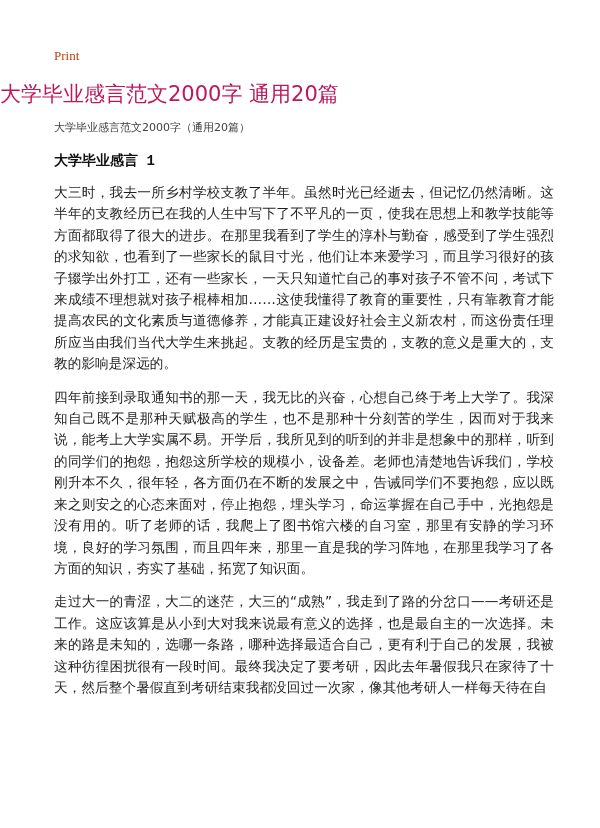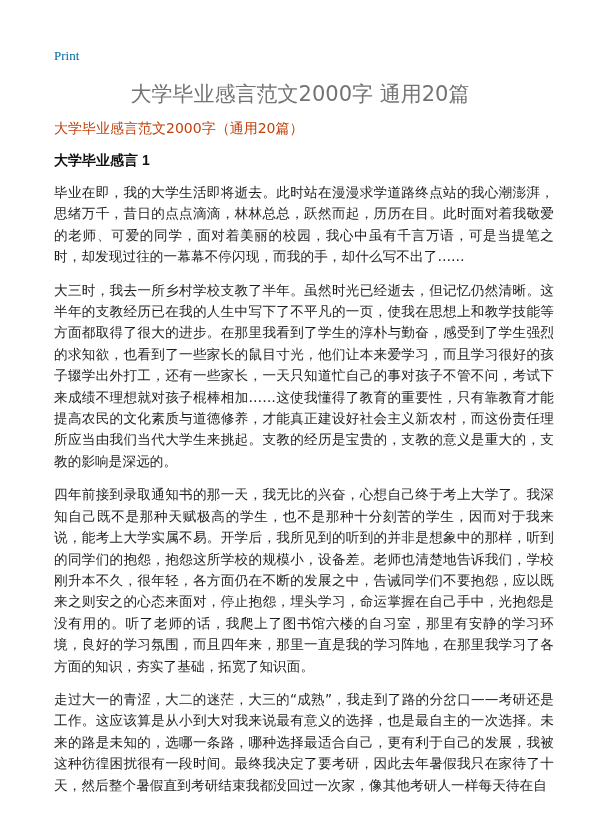--- a/index.html
+++ b/index.html
@@ -1,36 +1,35 @@
 <!DOCTYPE html>
 <html><head>
   <meta charset="utf-8">
   <style>
     html, body { margin: 0; padding: 0; background: #ffffff; }
     body { width: 600px; height: 828px; overflow: hidden; position: relative;
            font-family: "DejaVu Sans", sans-serif; color: #1a1a1a; }
     .print-label { position: absolute; left: 54px; top: 48px; font-family: "Liberation Serif", serif;
-                   font-size: 13px; color: #0369a1; }
-    .title { position: absolute; left: 0; width: 600px; top: 80px; text-align: center;
-             font-size: 21px; color: #737373; letter-spacing: 0px; }
-    .subtitle { position: absolute; left: 54px; top: 120px; font-size: 14px; color: #c2410c; }
+                   font-size: 13px; color: #c2410c; }
+    .title { position: absolute; left: 0; width: 600px; top: 80px; text-align: left;
+             font-size: 21px; color: #be185d; letter-spacing: 0px; }
+    .subtitle { position: absolute; left: 54px; top: 120px; font-size: 11px; color: #404040; }
     .content { position: absolute; left: 54px; top: 150px; width: 500px; }
     .para { font-size: 13.6px; line-height: 21.4px; margin: 0 0 12px 0; color: #1e1e1e;
             text-align: justify; letter-spacing: 0.1px; }
-    .heading { font-family: Liberation Sans, sans-serif; font-weight: bold; font-size: 14px;
+    .heading { font-family: Liberation Mono, monospace; font-weight: bold; font-size: 14px;
                margin: 2px 0 12px 0; color: #111; }
   </style>
 </head>
 <body>
 
 <div class="print-label">Print</div>
 
 <h1 class="title" style="margin:0;font-weight:normal;">大学毕业感言范文2000字 通用20篇</h1>
 
 <div class="subtitle">大学毕业感言范文2000字（通用20篇）</div>
 
 <div class="content">
   <div class="heading">大学毕业感言 1</div>
-  <p class="para">毕业在即，我的大学生活即将逝去。此时站在漫漫求学道路终点站的我心潮澎湃，思绪万千，昔日的点点滴滴，林林总总，跃然而起，历历在目。此时面对着我敬爱的老师、可爱的同学，面对着美丽的校园，我心中虽有千言万语，可是当提笔之时，却发现过往的一幕幕不停闪现，而我的手，却什么写不出了……</p>
   <p class="para">大三时，我去一所乡村学校支教了半年。虽然时光已经逝去，但记忆仍然清晰。这半年的支教经历已在我的人生中写下了不平凡的一页，使我在思想上和教学技能等方面都取得了很大的进步。在那里我看到了学生的淳朴与勤奋，感受到了学生强烈的求知欲，也看到了一些家长的鼠目寸光，他们让本来爱学习，而且学习很好的孩子辍学出外打工，还有一些家长，一天只知道忙自己的事对孩子不管不问，考试下来成绩不理想就对孩子棍棒相加……这使我懂得了教育的重要性，只有靠教育才能提高农民的文化素质与道德修养，才能真正建设好社会主义新农村，而这份责任理所应当由我们当代大学生来挑起。支教的经历是宝贵的，支教的意义是重大的，支教的影响是深远的。</p>
   <p class="para">四年前接到录取通知书的那一天，我无比的兴奋，心想自己终于考上大学了。我深知自己既不是那种天赋极高的学生，也不是那种十分刻苦的学生，因而对于我来说，能考上大学实属不易。开学后，我所见到的听到的并非是想象中的那样，听到的同学们的抱怨，抱怨这所学校的规模小，设备差。老师也清楚地告诉我们，学校刚升本不久，很年轻，各方面仍在不断的发展之中，告诫同学们不要抱怨，应以既来之则安之的心态来面对，停止抱怨，埋头学习，命运掌握在自己手中，光抱怨是没有用的。听了老师的话，我爬上了图书馆六楼的自习室，那里有安静的学习环境，良好的学习氛围，而且四年来，那里一直是我的学习阵地，在那里我学习了各方面的知识，夯实了基础，拓宽了知识面。</p>
   <p class="para">走过大一的青涩，大二的迷茫，大三的“成熟”，我走到了路的分岔口——考研还是工作。这应该算是从小到大对我来说最有意义的选择，也是最自主的一次选择。未来的路是未知的，选哪一条路，哪种选择最适合自己，更有利于自己的发展，我被这种彷徨困扰很有一段时间。最终我决定了要考研，因此去年暑假我只在家待了十天，然后整个暑假直到考研结束我都没回过一次家，像其他考研人一样每天待在自</p>
 </div>
 
 </body></html>

